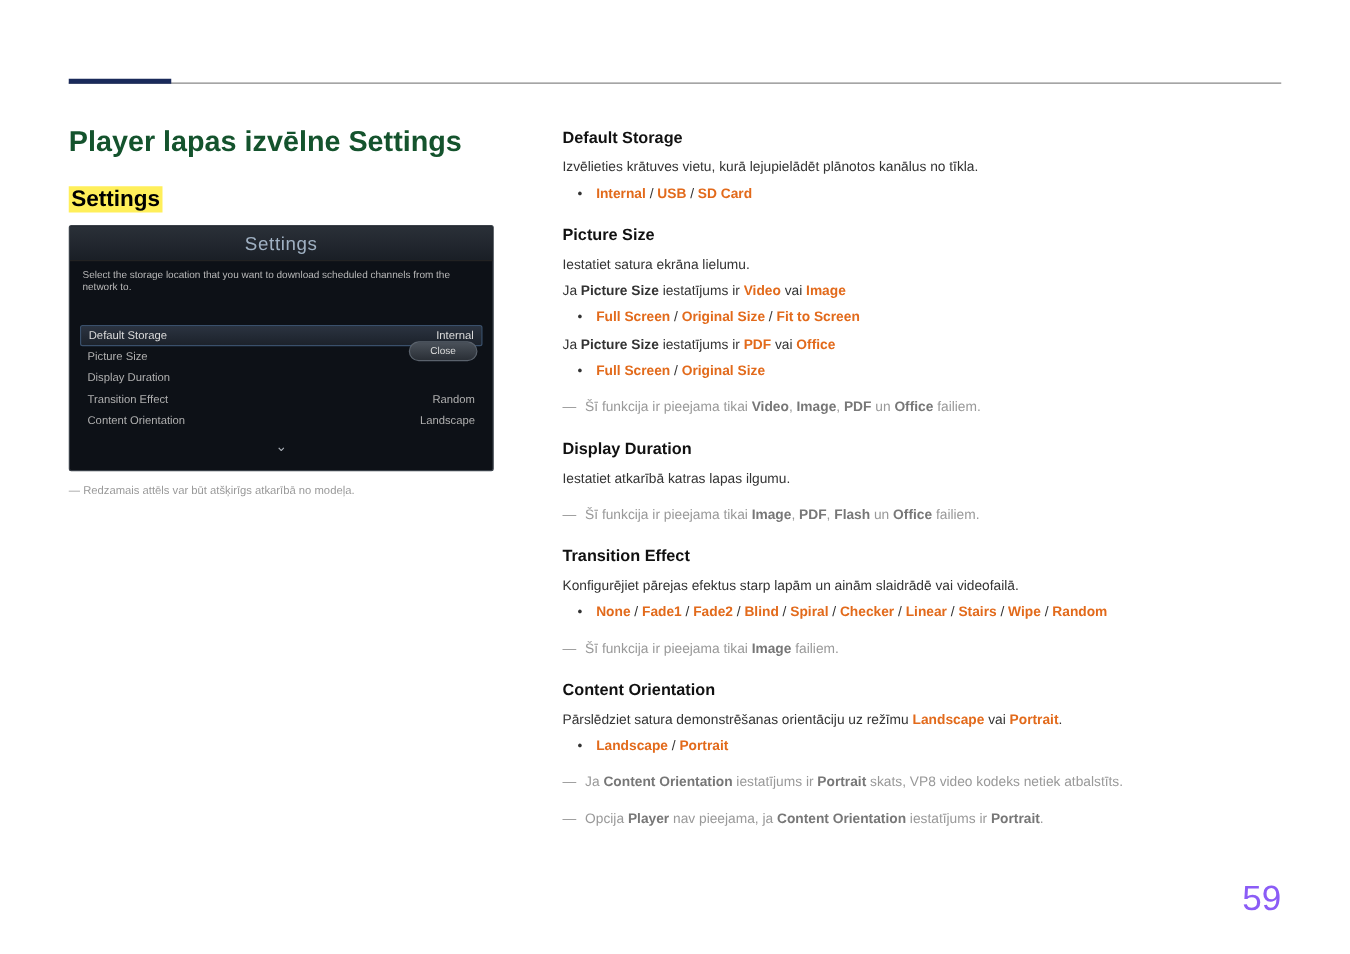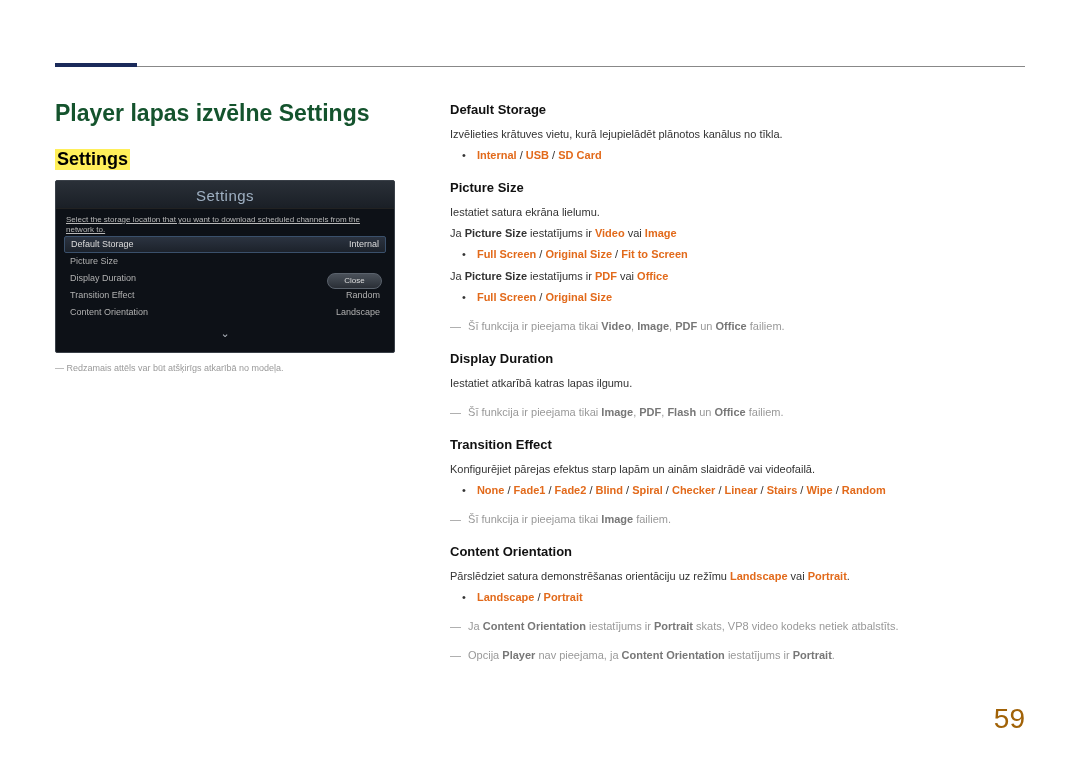--- a/index.html
+++ b/index.html
@@ -61,25 +61,24 @@
   .panel-title {
     text-align: center;
     font-size: 15px;
     color: #9fb0c2;
     padding: 6px 0 4px;
     letter-spacing: 0.5px;
     background: linear-gradient(#2a3038,#1a1f26);
     border-bottom: 1px solid #222;
   }
   .panel-desc {
-    padding: 6px 10px 0;
+    padding: 6px 10px 24px;
     font-size: 8px;
     color: #b8b8b8;
     line-height: 1.3;
-    text-decoration: underline;
   }
   .panel-rows { padding: 0 8px; }
   .panel-row {
     display: flex;
     justify-content: space-between;
     align-items: center;
     font-size: 9px;
     color: #b0b0b0;
     height: 17px;
     padding: 0 6px;
@@ -156,21 +155,21 @@
     margin: 12px 0 4px 0;
   }
   .note::before { content: "―"; margin-right: 4px; color: #999; }
   .note .bold, .note .orange-note { font-weight: 700; }
   .note .bold { color: #777; }
   .pagenum {
     position: absolute;
     right: 55px;
     bottom: 28px;
     font-size: 28px;
-    color: #a16207;
+    color: #8b5cf6;
     font-weight: 300;
   }
 </style>
 </head>
 <body>
 
 <div class="header-rule"></div>
 <div class="header-accent"></div>
 
 <div class="left-col">

